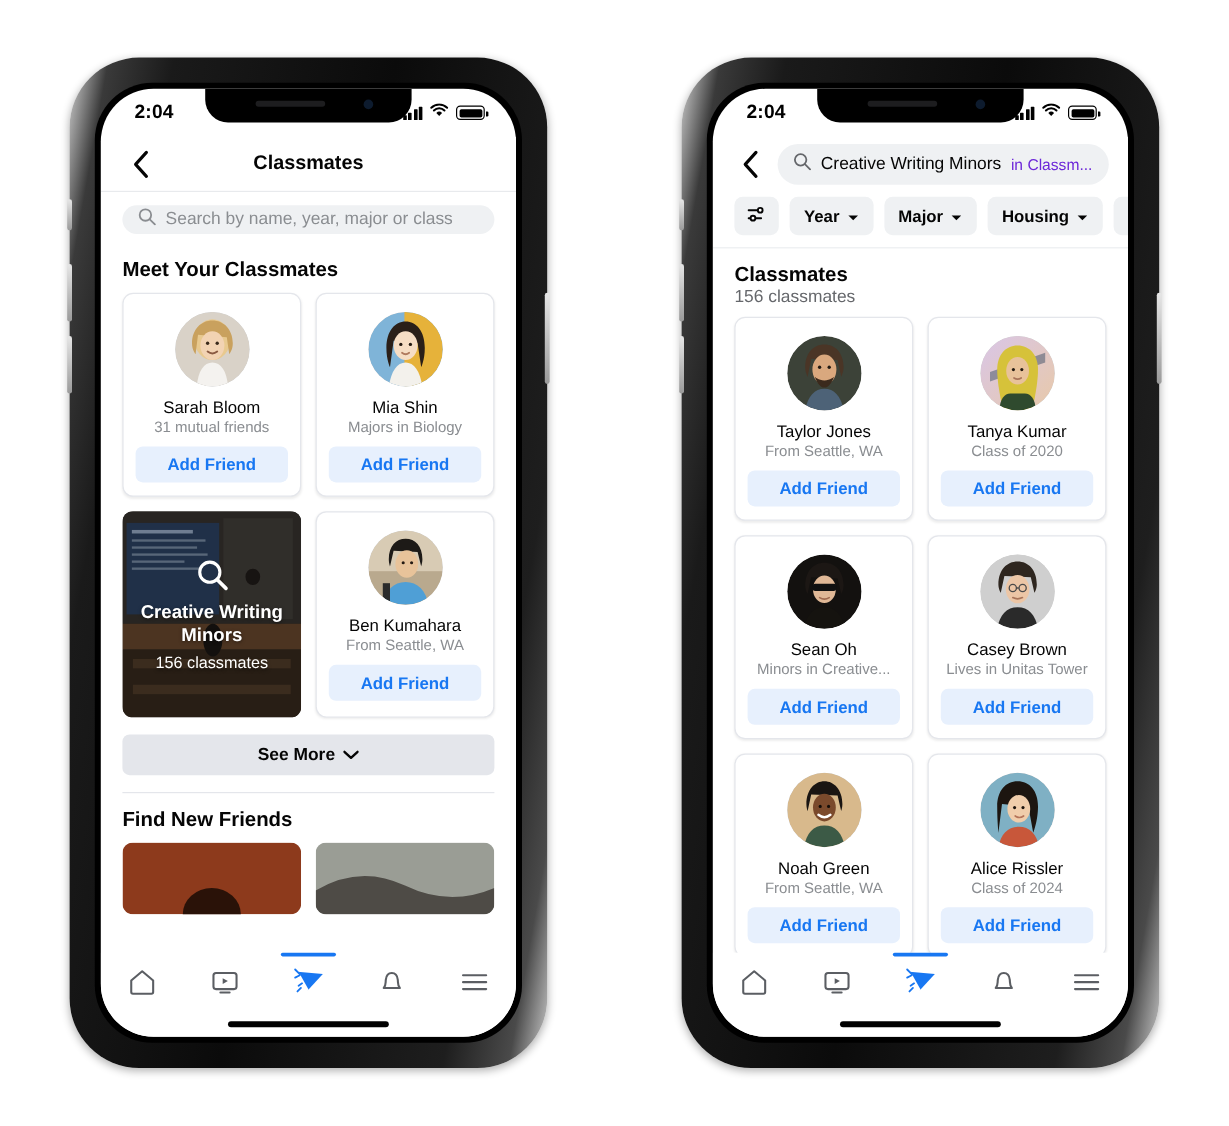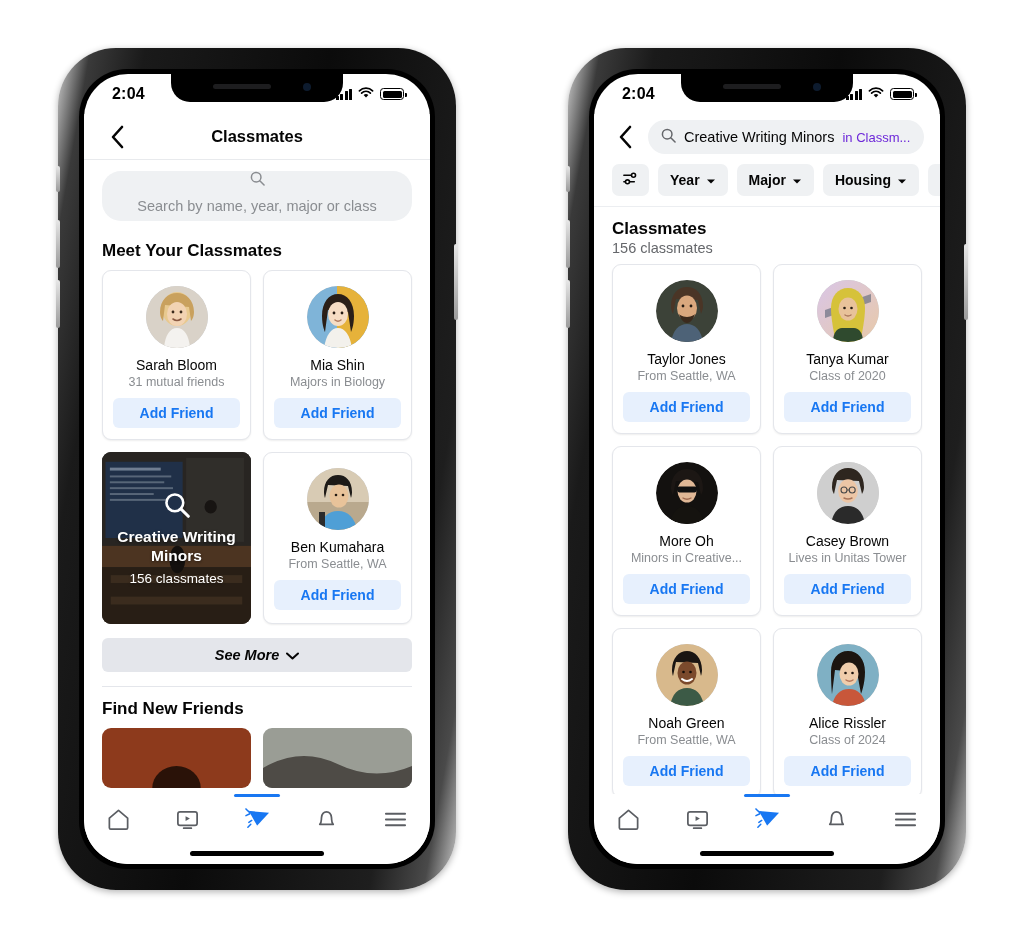--- a/index.html
+++ b/index.html
@@ -90,22 +90,22 @@
   }
   .back {
     position: absolute; left: 20px; top: 50%; transform: translateY(-50%);
     width: 26px; height: 26px; display: flex; align-items: center; justify-content: center;
     cursor: pointer;
   }
   .navtitle { font-size: 16.5px; font-weight: bold; color: #050505; }
 
   .searchwrap { padding: 11px 18px 8px; background: #fff; }
   .searchbox {
-    height: 50px; background: #eff1f3; border-radius: 19px;
-    display: flex; align-items: center; gap: 8px; padding: 0 13px; flex-direction: column;
+    height: 24px; background: #eff1f3; border-radius: 19px;
+    display: flex; align-items: center; gap: 8px; padding: 0 13px;
   }
   .searchbox .ph { font-size: 14.5px; color: #8a8d91; }
 
   .sec-title { font-size: 17px; font-weight: bold; color: #050505; padding: 12px 18px 9px; }
 
   
   .grid { padding: 0 18px; display: grid; grid-template-columns: 1fr 1fr; gap: 12px; }
   .card {
     background: #fff; border: 1px solid #e4e6eb; border-radius: 9px;
     box-shadow: 0 1px 2px rgba(0,0,0,.07);
@@ -139,21 +139,21 @@
     display:flex; align-items:center; justify-content:center;
   }
   .tile .ttl { font-size: 15.5px; font-weight: bold; line-height: 1.2; margin-bottom: 5px;
                text-shadow: 0 1px 3px rgba(0,0,0,.5); }
   .tile .cnt { font-size: 13.5px; text-shadow: 0 1px 3px rgba(0,0,0,.5); }
 
   .seemore-wrap { padding: 14px 18px 0; }
   .seemore {
     height: 34px; background: #e4e6eb; border-radius: 6px;
     display: flex; align-items: center; justify-content: center; gap: 7px;
-    font-size: 14.5px; font-weight: bold; color: #050505; cursor: pointer; font-style: italic;
+    font-size: 14.5px; font-weight: bold; color: #050505; cursor: pointer;
   }
   .divider { height: 1px; background: #e4e6eb; margin: 14px 18px 0; }
 
   .strip { padding: 0 18px; display: grid; grid-template-columns: 1fr 1fr; gap: 12px; }
   .strip .ph-card { height: 60px; border-radius: 9px; overflow: hidden; position: relative; }
 
   
   .search-header { display: flex; align-items: center; gap: 10px; padding: 6px 16px 8px 18px; background:#fff; }
   .search-pill {
     flex: 1; height: 34px; background: #eff1f3; border-radius: 19px;
@@ -614,21 +614,21 @@
                       <rect width="62" height="62" fill="#13110f"></rect>
                       <path d="M15 26c0-12 7-19 16-19s16 7 16 19c0 4-2 7-2 7l-3-13-22-1-3 14s-2-3-2-7z" fill="#1c1714"></path>
                       <ellipse cx="31" cy="29" rx="9.5" ry="11.5" fill="#e0b896"></ellipse>
                       <rect x="21" y="24.5" width="20" height="6" rx="2.4" fill="#111"></rect>
                       <path d="M21 26h20" stroke="#111" stroke-width="1.6"></path>
                       <path d="M27 36q4 2.5 8 0" stroke="#a06b50" stroke-width="1.4" fill="none" stroke-linecap="round"></path>
                       <path d="M14 62c2-12 8-18 17-18s15 6 17 18z" fill="#15130f"></path>
                     </g>
                   </svg>
               </div>
-              <div class="cname">More Oh</div>
+              <div class="cname">Sean Oh</div>
               <div class="csub">Minors in Creative...</div>
               <div class="addbtn">Add Friend</div>
             </div>
 
             <div class="card">
               <div class="avatar">
                 <svg viewBox="0 0 62 62">
                     <defs>
                       <clipPath id="r4">
                         <circle cx="31" cy="31" r="31"></circle>

